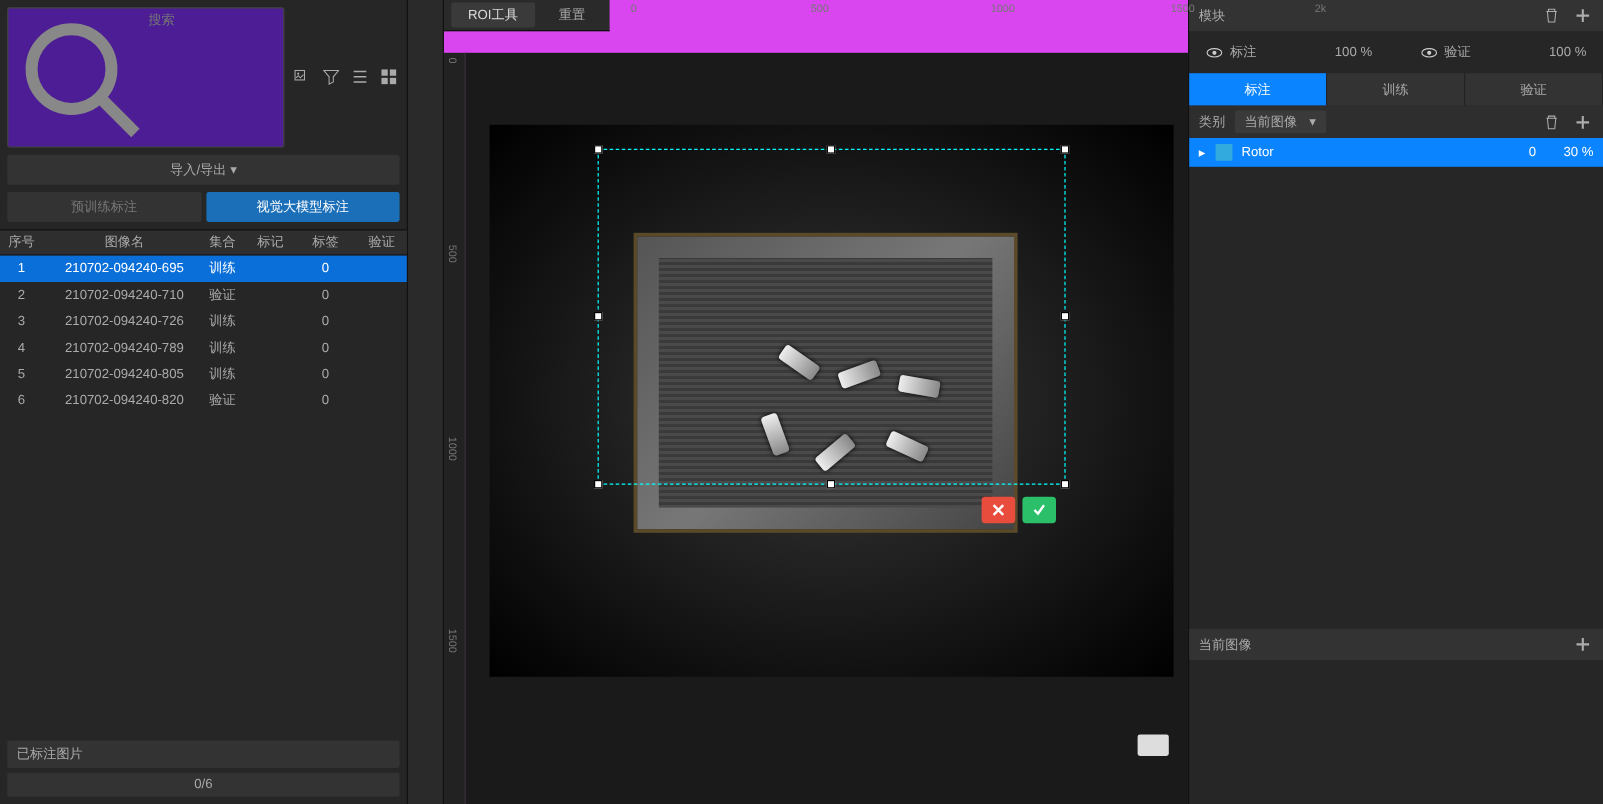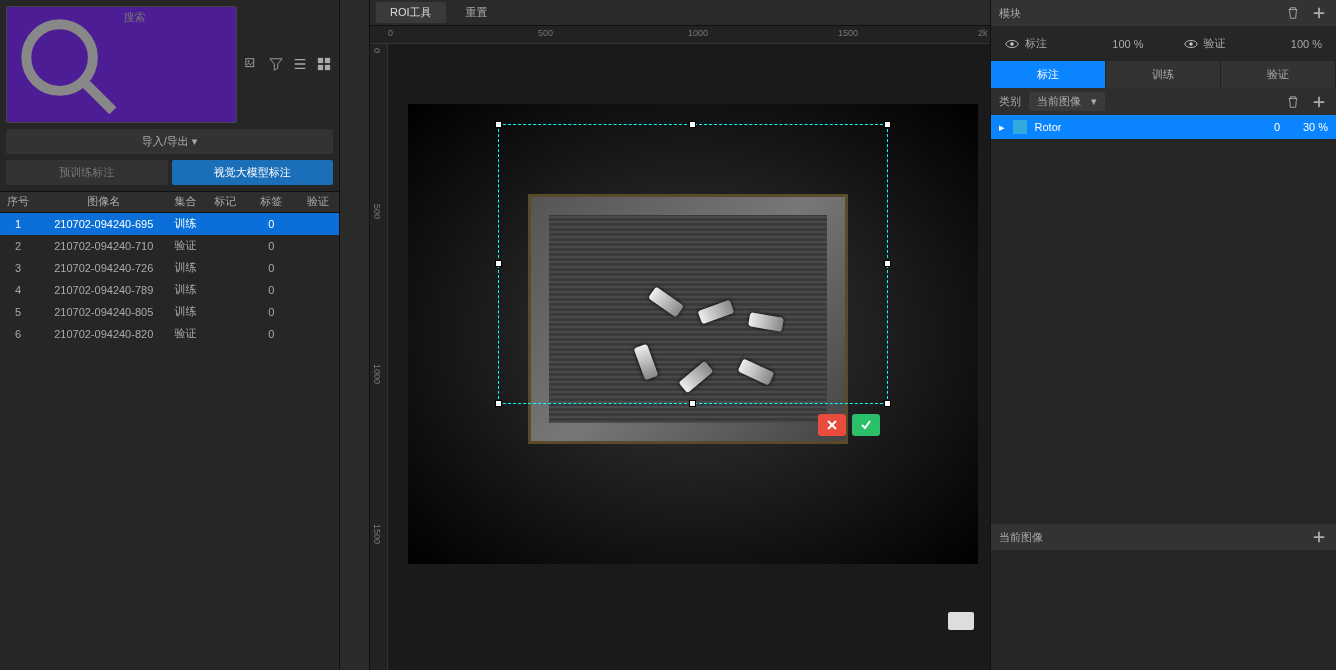--- a/index.html
+++ b/index.html
@@ -24,21 +24,21 @@
 .tbl-row.sel div{color:#fff}
 .footer{margin-top:auto;padding:6px}
 .footer-bar{background:#333;text-align:center;padding:4px;border-radius:2px;margin-top:4px}
 .label-done{background:#333;padding:4px 8px;border-radius:2px}
 
 .toolstrip{width:30px;background:#2a2a2a;display:flex;align-items:center;padding-top:6px;gap:10px;border-right:1px solid #111}
 .toolstrip .tool{width:22px;height:22px;display:flex;align-items:center;justify-content:center;cursor:pointer;border-radius:2px}
 .toolstrip .tool.active{background:#0a84ff}
 .toolstrip .tool span{font-size:9px;color:#ddd}
 
-.canvas-area{flex:1;display:flex;flex-direction:column;background:#d946ef;position:relative}
+.canvas-area{flex:1;display:flex;background:#d946ef;position:relative}
 .canvas-top{display:flex;align-items:center;background:#2a2a2a;height:26px;padding:0 6px;gap:6px;border-bottom:1px solid #111}
 .tab{padding:3px 14px;border-radius:2px;cursor:pointer}
 .tab.active{background:#3a3a3a;color:#ddd}
 .ruler-h{height:18px;background:#222;position:relative;border-bottom:1px solid #333}
 .ruler-h span{position:absolute;top:2px;font-size:9px;color:#777}
 .ruler-v{width:18px;background:#222;position:absolute;left:0;top:44px;bottom:0;border-right:1px solid #333}
 .ruler-v span{position:absolute;left:2px;font-size:9px;color:#777;writing-mode:vertical-rl}
 .viewport{position:absolute;left:18px;top:44px;right:0;bottom:0;background:#1a1a1a;overflow:hidden}
 .photo{position:absolute;left:20px;top:60px;width:570px;height:460px;background:radial-gradient(ellipse at 50% 50%,#3a3a3a 0%,#111 70%,#000 100%)}
 .box{position:absolute;border:3px solid #5a4a2a;background:linear-gradient(135deg,#555 0%,#777 50%,#444 100%)}
@@ -166,20 +166,24 @@
       </div>
       <div class="tbl-row">
         <div class="c-idx">6</div>
         <div class="c-name">210702-094240-820</div>
         <div class="c-set">验证</div>
         <div class="c-mark"></div>
         <div class="c-tag">0</div>
         <div class="c-ver"></div>
       </div>
     </div>
+  <div class="footer">
+    <div class="label-done">已标注图片</div>
+    <div class="footer-bar">0/6</div>
+  </div>
 </div>
 
 <div class="toolstrip">
   <div class="tool">
       <svg viewBox="0 0 16 16">
         <path d="M3 2l10 6-4 1 2 4-2 1-2-4-4 3z" fill="#ccc"></path>
       </svg>
     </div>
   <div class="tool">
       <svg viewBox="0 0 16 16">
@@ -217,21 +221,21 @@
 <div class="canvas-area">
   <div class="canvas-top">
     <div class="tab active">ROI工具</div>
     <div class="tab">重置</div>
   </div>
   <div class="ruler-h">
     <span style="left:18px">0</span>
     <span style="left:168px">500</span>
     <span style="left:318px">1000</span>
     <span style="left:468px">1500</span>
-    <span style="left:608px">2k</span>
+    <span style="left:588px">2k</span>
   </div>
   <div class="ruler-v">
     <span style="top:4px">0</span>
     <span style="top:160px">500</span>
     <span style="top:320px">1000</span>
     <span style="top:480px">1500</span>
   </div>
   <div class="viewport">
     <div class="photo">
       <div class="box crate">

